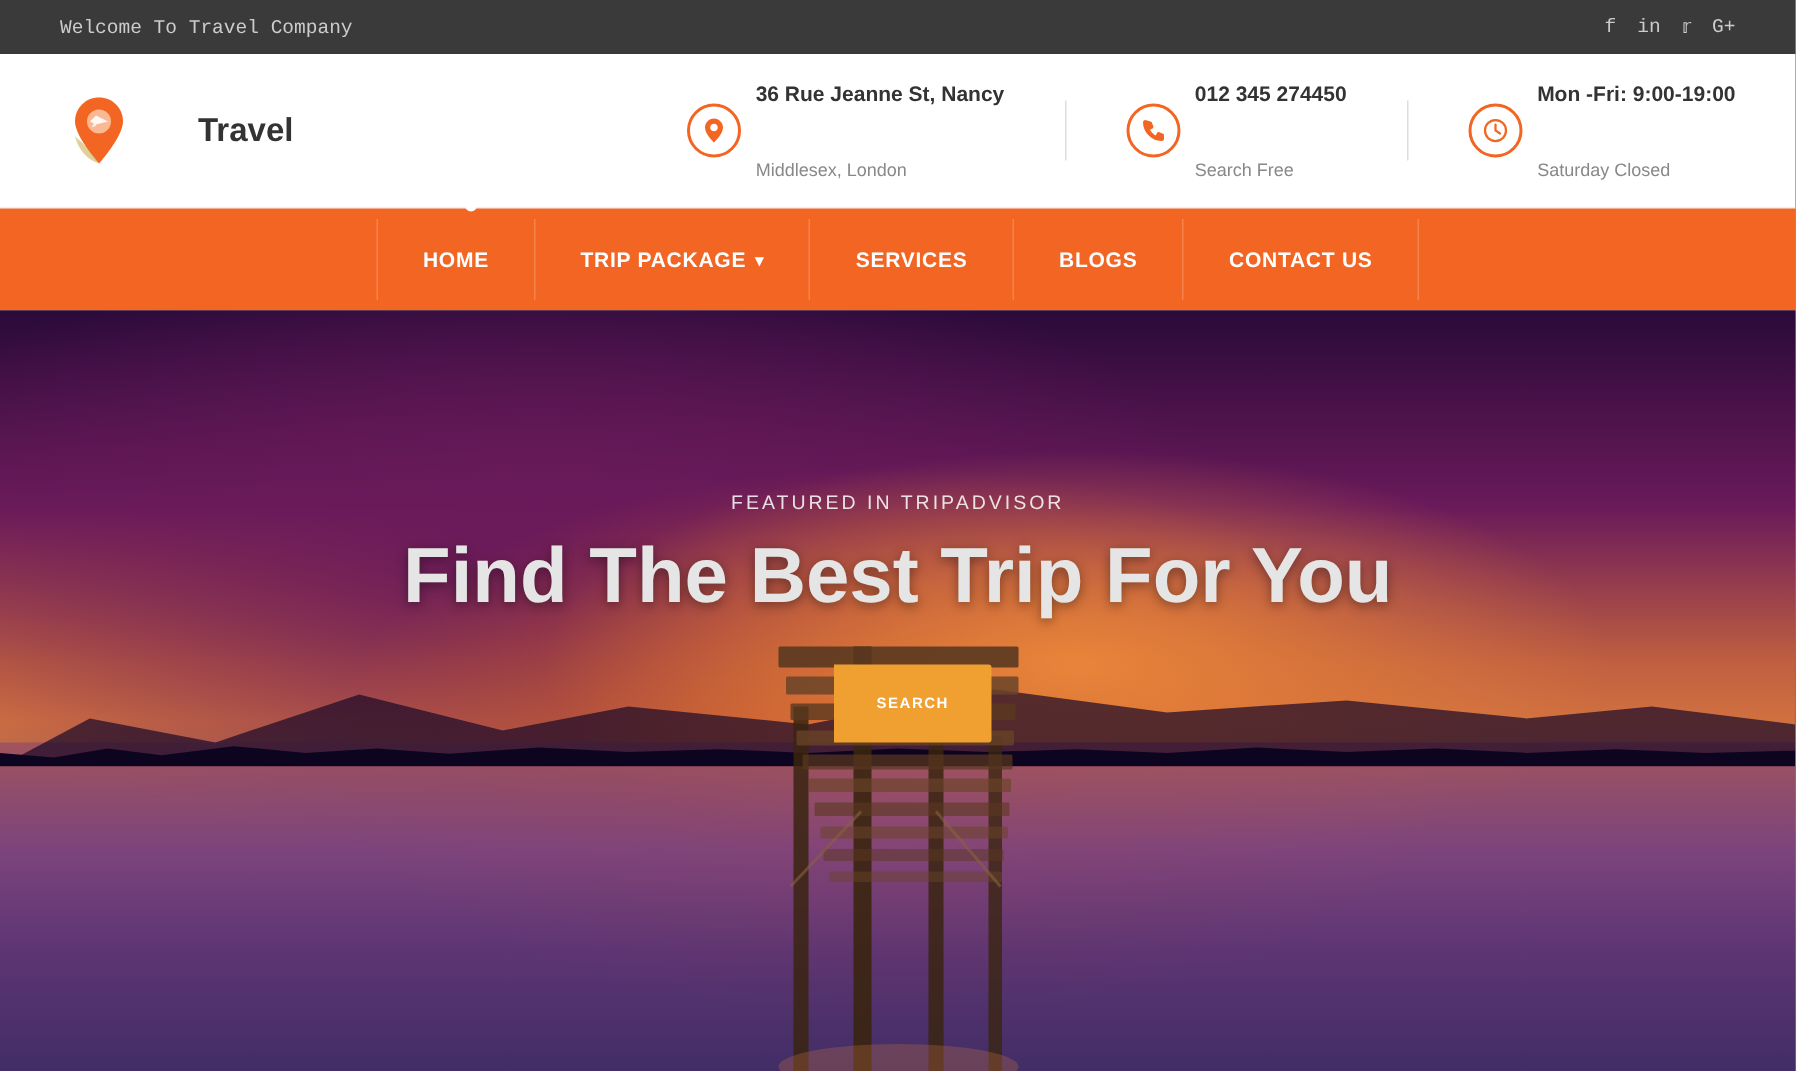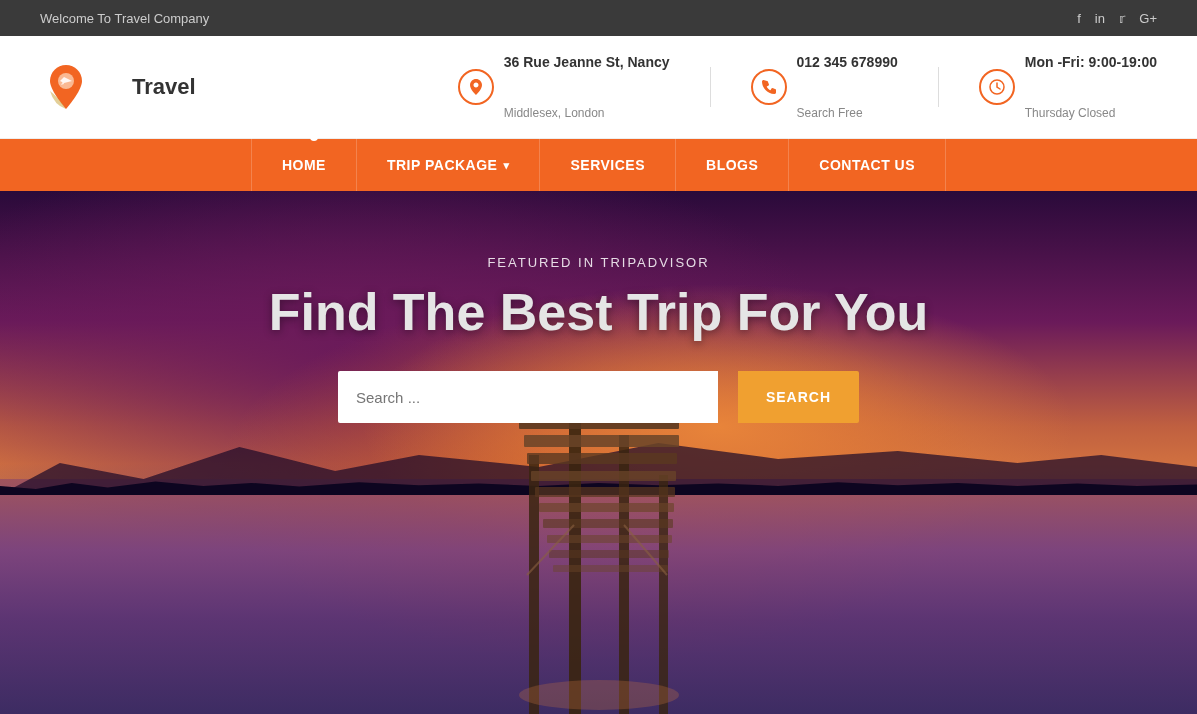--- a/index.html
+++ b/index.html
@@ -8,20 +8,21 @@
     
     .top-bar {
       background: #3a3a3a;
       color: #ccc;
       font-size: 13px;
       padding: 0 40px;
       height: 36px;
       display: flex;
       align-items: center;
       justify-content: space-between;
+      font-family: Liberation Mono, monospace;
     }
     .top-bar-social { display: flex; gap: 14px; }
     .social-icon { color: #ccc; font-size: 13px; cursor: pointer; }
 
     
     .header {
       background: #fff;
       padding: 18px 40px;
       display: flex;
       align-items: center;
@@ -82,21 +83,21 @@
       background: #ddd;
       margin: 0 10px;
     }
 
     
     .nav {
       background: #f26522;
       display: flex;
       align-items: center;
       justify-content: center;
-      height: 52px;
+      height: 68px;
       position: relative;
     }
     .nav-dot {
       position: absolute;
       top: -6px;
       left: 310px;
       width: 8px;
       height: 8px;
       background: #fff;
       border-radius: 50%;
@@ -188,21 +189,21 @@
       right: 0;
       height: 30px;
       background: #0d0520;
       clip-path: polygon(0% 100%, 0% 70%, 3% 80%, 6% 60%, 9% 75%, 13% 55%, 17% 70%, 21% 60%, 25% 72%, 30% 58%, 35% 68%, 40% 62%, 45% 70%, 50% 60%, 55% 68%, 60% 62%, 65% 70%, 70% 58%, 75% 68%, 80% 60%, 85% 70%, 90% 62%, 95% 70%, 100% 65%, 100% 100%);
     }
 
     .hero-content {
       position: relative;
       z-index: 10;
       text-align: center;
-      padding-top: 64px;
+      padding-top: 120px;
     }
     .hero-featured {
       color: rgba(255,255,255,0.85);
       font-size: 13px;
       letter-spacing: 2px;
       margin-bottom: 14px;
       text-transform: uppercase;
     }
     .hero-title {
       color: #e5e5e5;
@@ -227,21 +228,21 @@
       border: none;
       outline: none;
       background: #fff;
       border-radius: 2px 0 0 2px;
     }
     .hero-search-btn {
       height: 52px;
       padding: 0 28px;
       background: #f0a030;
       color: #fff;
-      font-size: 14px;
+      font-size: 10px;
       font-weight: 700;
       border: none;
       cursor: pointer;
       letter-spacing: 1px;
       text-transform: uppercase;
       border-radius: 0 2px 2px 0;
       margin-left: 20px;
     }
   </style>
 </head>
@@ -290,37 +291,37 @@
 
     <div class="header-divider"></div>
 
     <div class="contact-item">
       <div class="contact-icon-circle">
         <svg viewBox="0 0 18 18" fill="#f26522">
           <path d="M3.5 2 C3 2 2 2.5 2 3.5 C2 7 3.5 10 5.5 12 C7.5 14 10.5 16 14.5 16 C15.5 16 16 15 16 14.5 L16 12 C16 11.5 15.5 11 15 11 L12.5 10 C12 10 11.5 10.3 11.3 10.7 L10.5 12.3 C9 11.7 7.3 10 6.7 8.5 L8.3 7.7 C8.7 7.5 9 7 9 6.5 L8 4 C8 3.5 7.5 3 7 3 Z"></path>
         </svg>
       </div>
       <div>
-        <div class="contact-text-main">012 345 678990</div>
+        <div class="contact-text-main">012 345 274450</div>
         <div class="contact-text-sub">Search Free</div>
       </div>
     </div>
 
     <div class="header-divider"></div>
 
     <div class="contact-item">
       <div class="contact-icon-circle">
         <svg viewBox="0 0 18 18" fill="none" stroke="#f26522" stroke-width="1.5">
           <circle cx="9" cy="9" r="7"></circle>
           <path d="M9 5 L9 9 L12 11" stroke-linecap="round"></path>
         </svg>
       </div>
       <div>
         <div class="contact-text-main">Mon -Fri: 9:00-19:00</div>
-        <div class="contact-text-sub">Thursday Closed</div>
+        <div class="contact-text-sub">Saturday Closed</div>
       </div>
     </div>
   </div>
 </div>
 
 <nav class="nav">
   <div class="nav-dot"></div>
   <ul class="nav-items">
     <li class="nav-item">
       <span>HOME</span>
@@ -369,17 +370,16 @@
     <line x1="118" y1="200" x2="165" y2="150" stroke="#8a6040" stroke-width="2" opacity="0.6"></line>
     <line x1="258" y1="200" x2="215" y2="150" stroke="#8a6040" stroke-width="2" opacity="0.6"></line>
 
     <ellipse cx="190" cy="320" rx="80" ry="15" fill="#c07040" opacity="0.3"></ellipse>
   </svg>
 
   <div class="hero-content">
     <p class="hero-featured">FEATURED IN TRIPADVISOR</p>
     <h1 class="hero-title">Find The Best Trip For You</h1>
     <div class="hero-search">
-      <input type="text" class="hero-search-input" placeholder="Search ..." style="">
       <button class="hero-search-btn">SEARCH</button>
     </div>
   </div>
 </section>
 
 </body></html>

